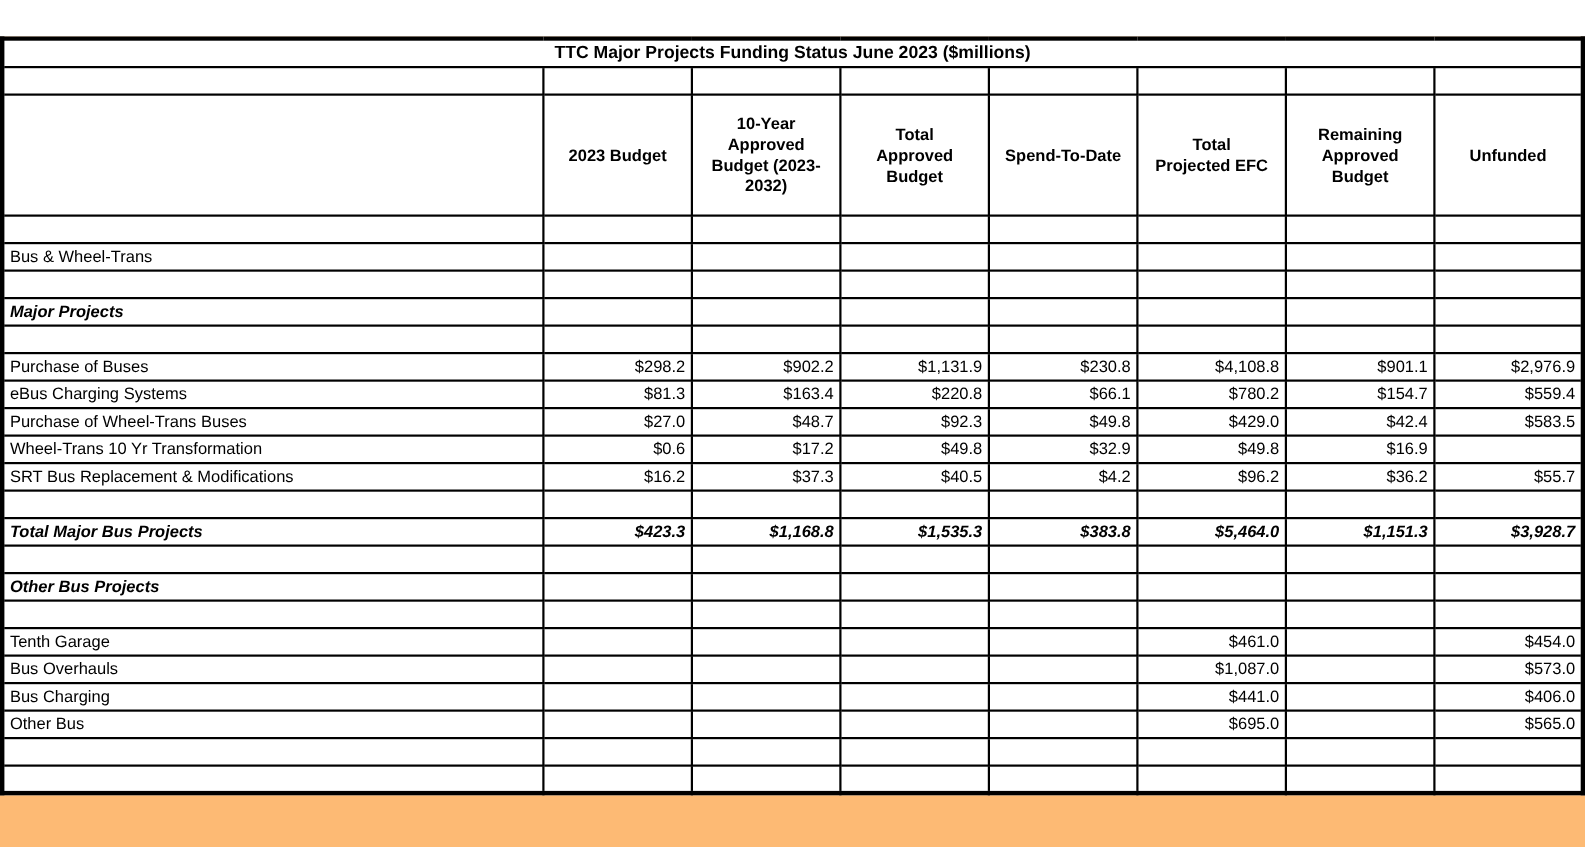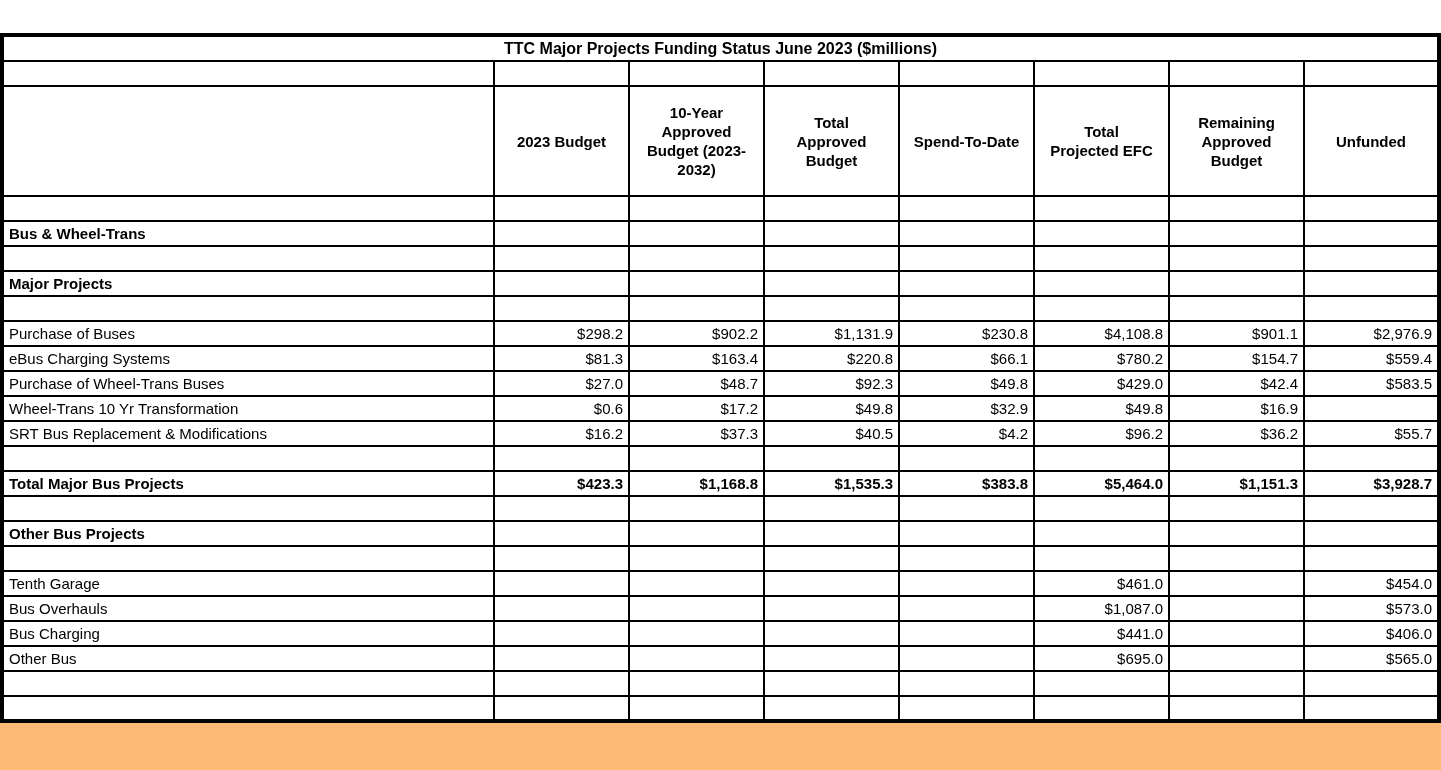--- a/index.html
+++ b/index.html
@@ -42,22 +42,22 @@
     height: 110px;
     font-weight: bold;
     text-align: center;
     white-space: pre-line;
     line-height: 19px;
     padding: 0 2px;
   }
   tbody td { height: 25px; }
   td.row-label { text-align: left; }
   td.num { text-align: right; }
-  tr.bold td { font-weight: bold; }
-  tr.bold-italic td { font-weight: bold; }
+  tr.bold td { font-weight: normal; }
+  tr.bold-italic td { font-weight: bold; font-style: italic; }
 </style>
 </head>
 <body>
 
 <div class="page">
   <table class="funding">
     <colgroup>
       <col class="label-col">
       <col>
         <col>

